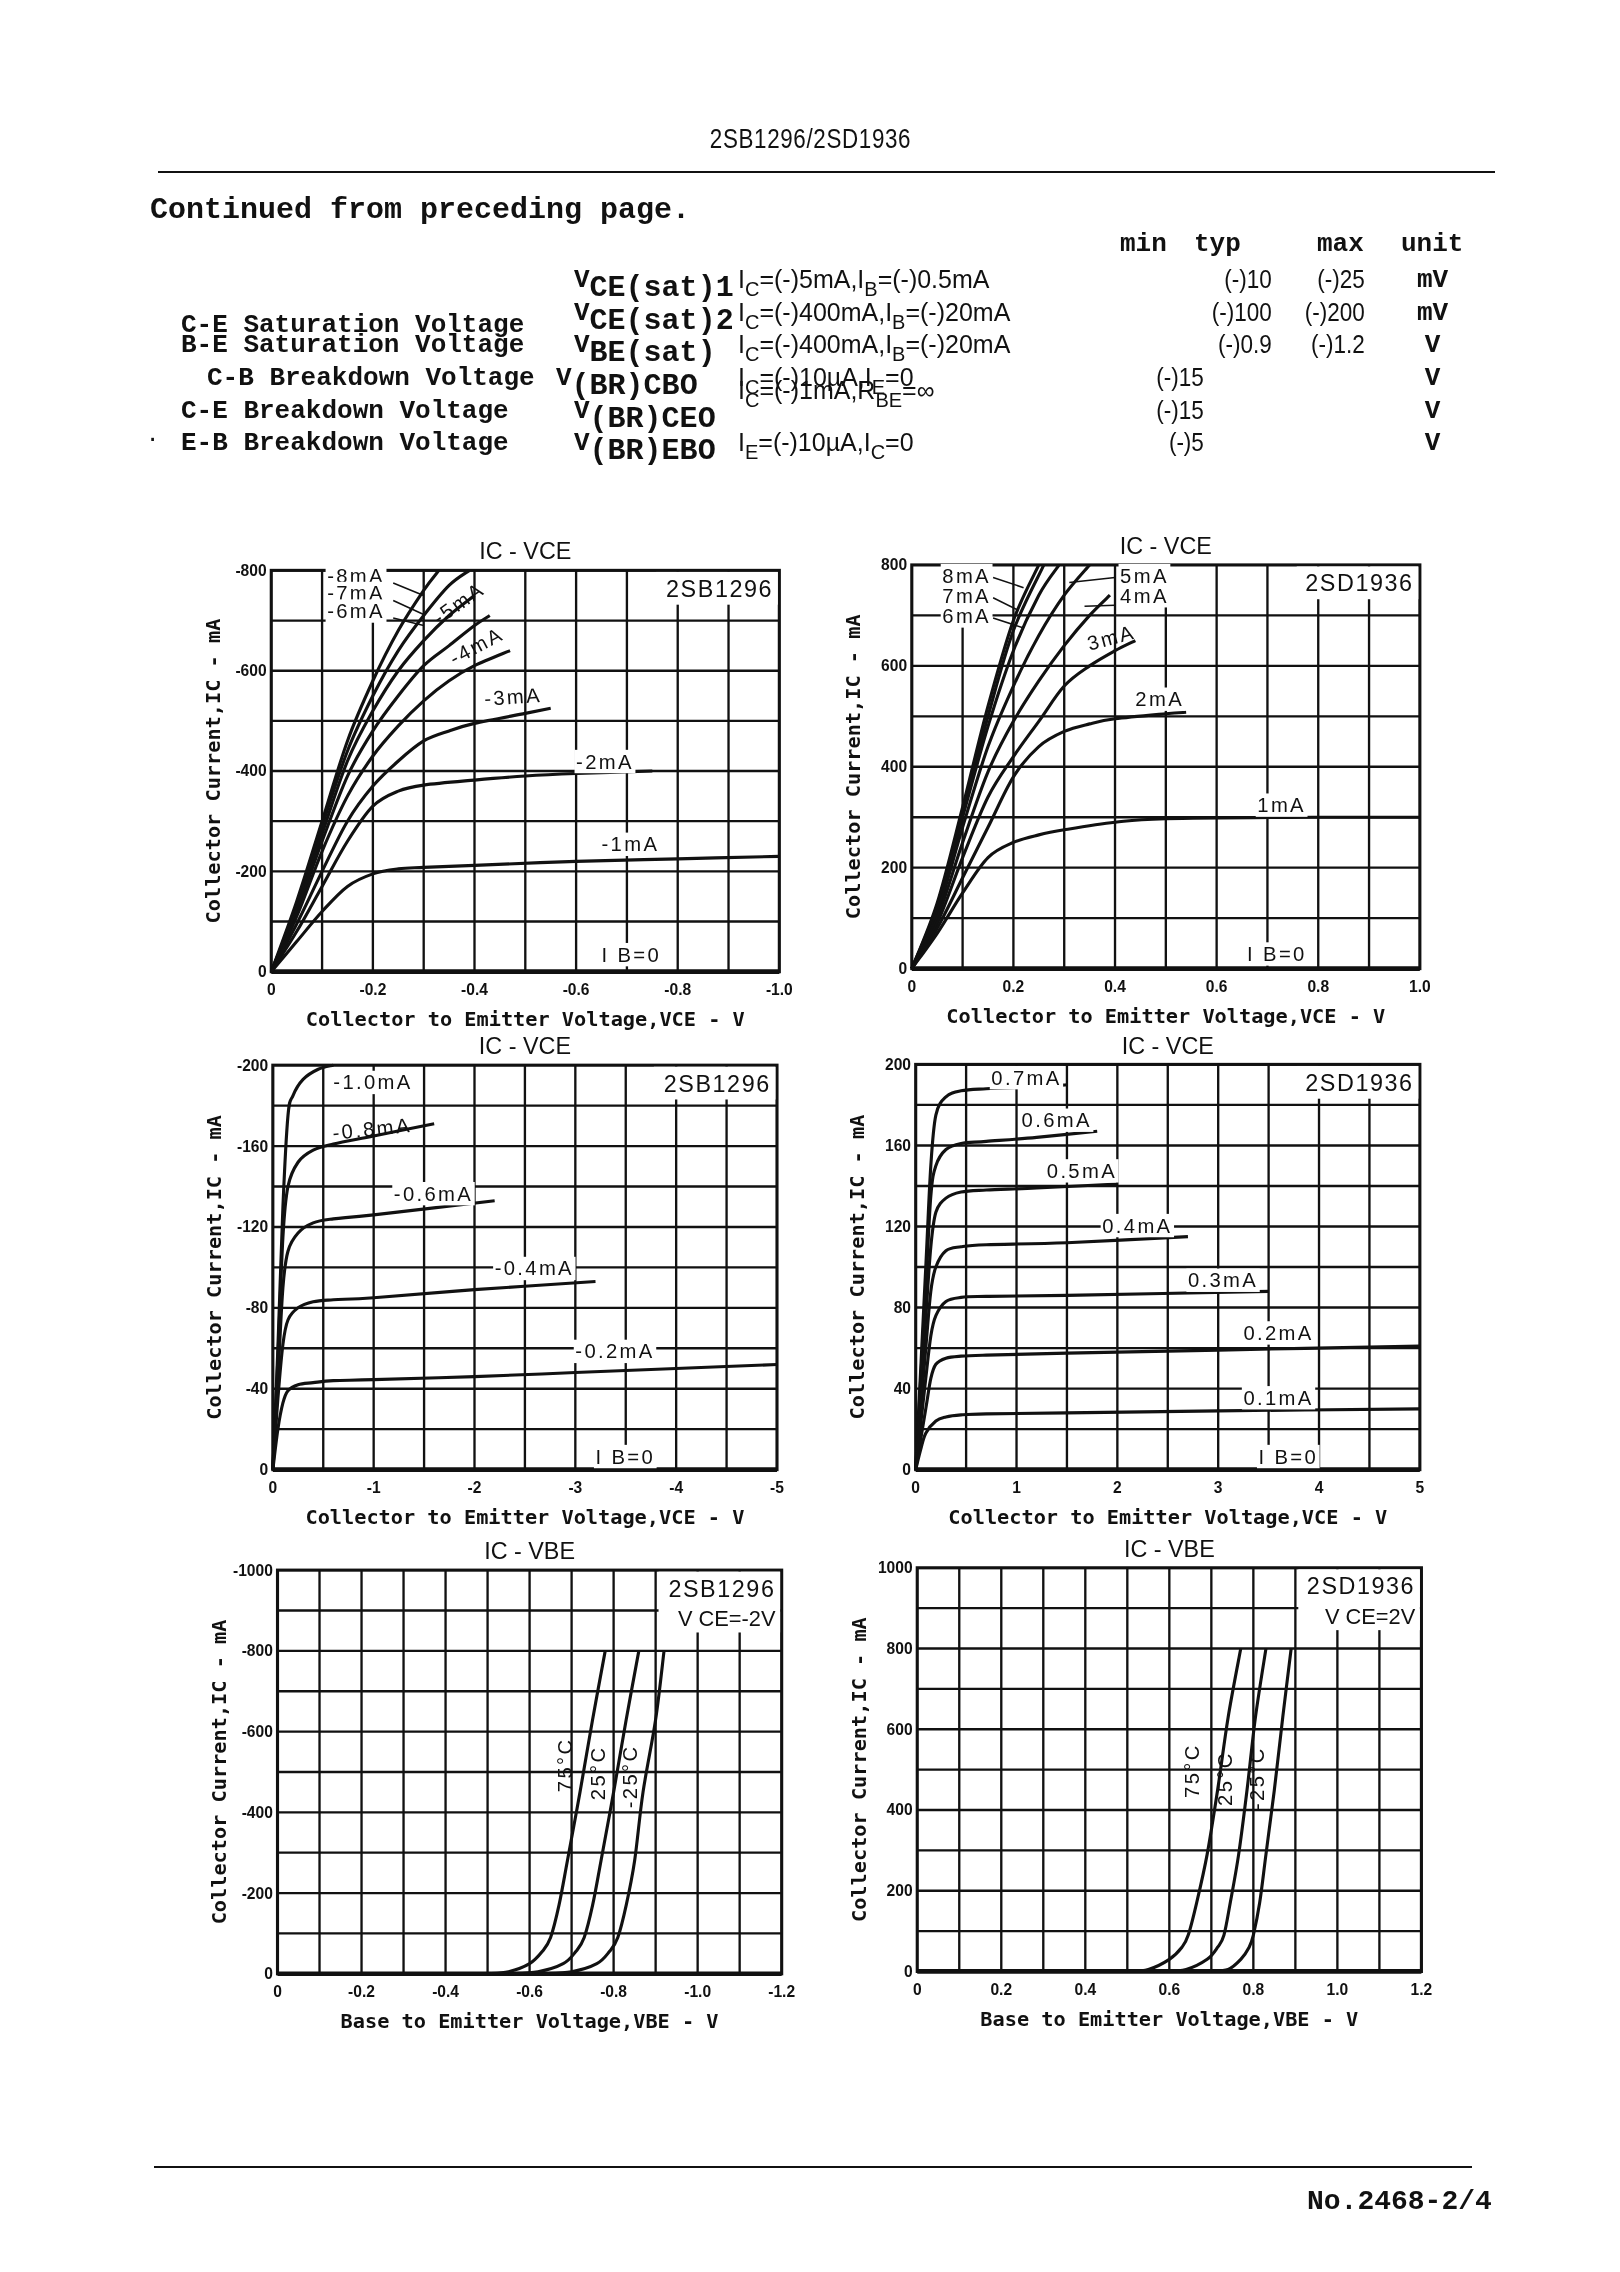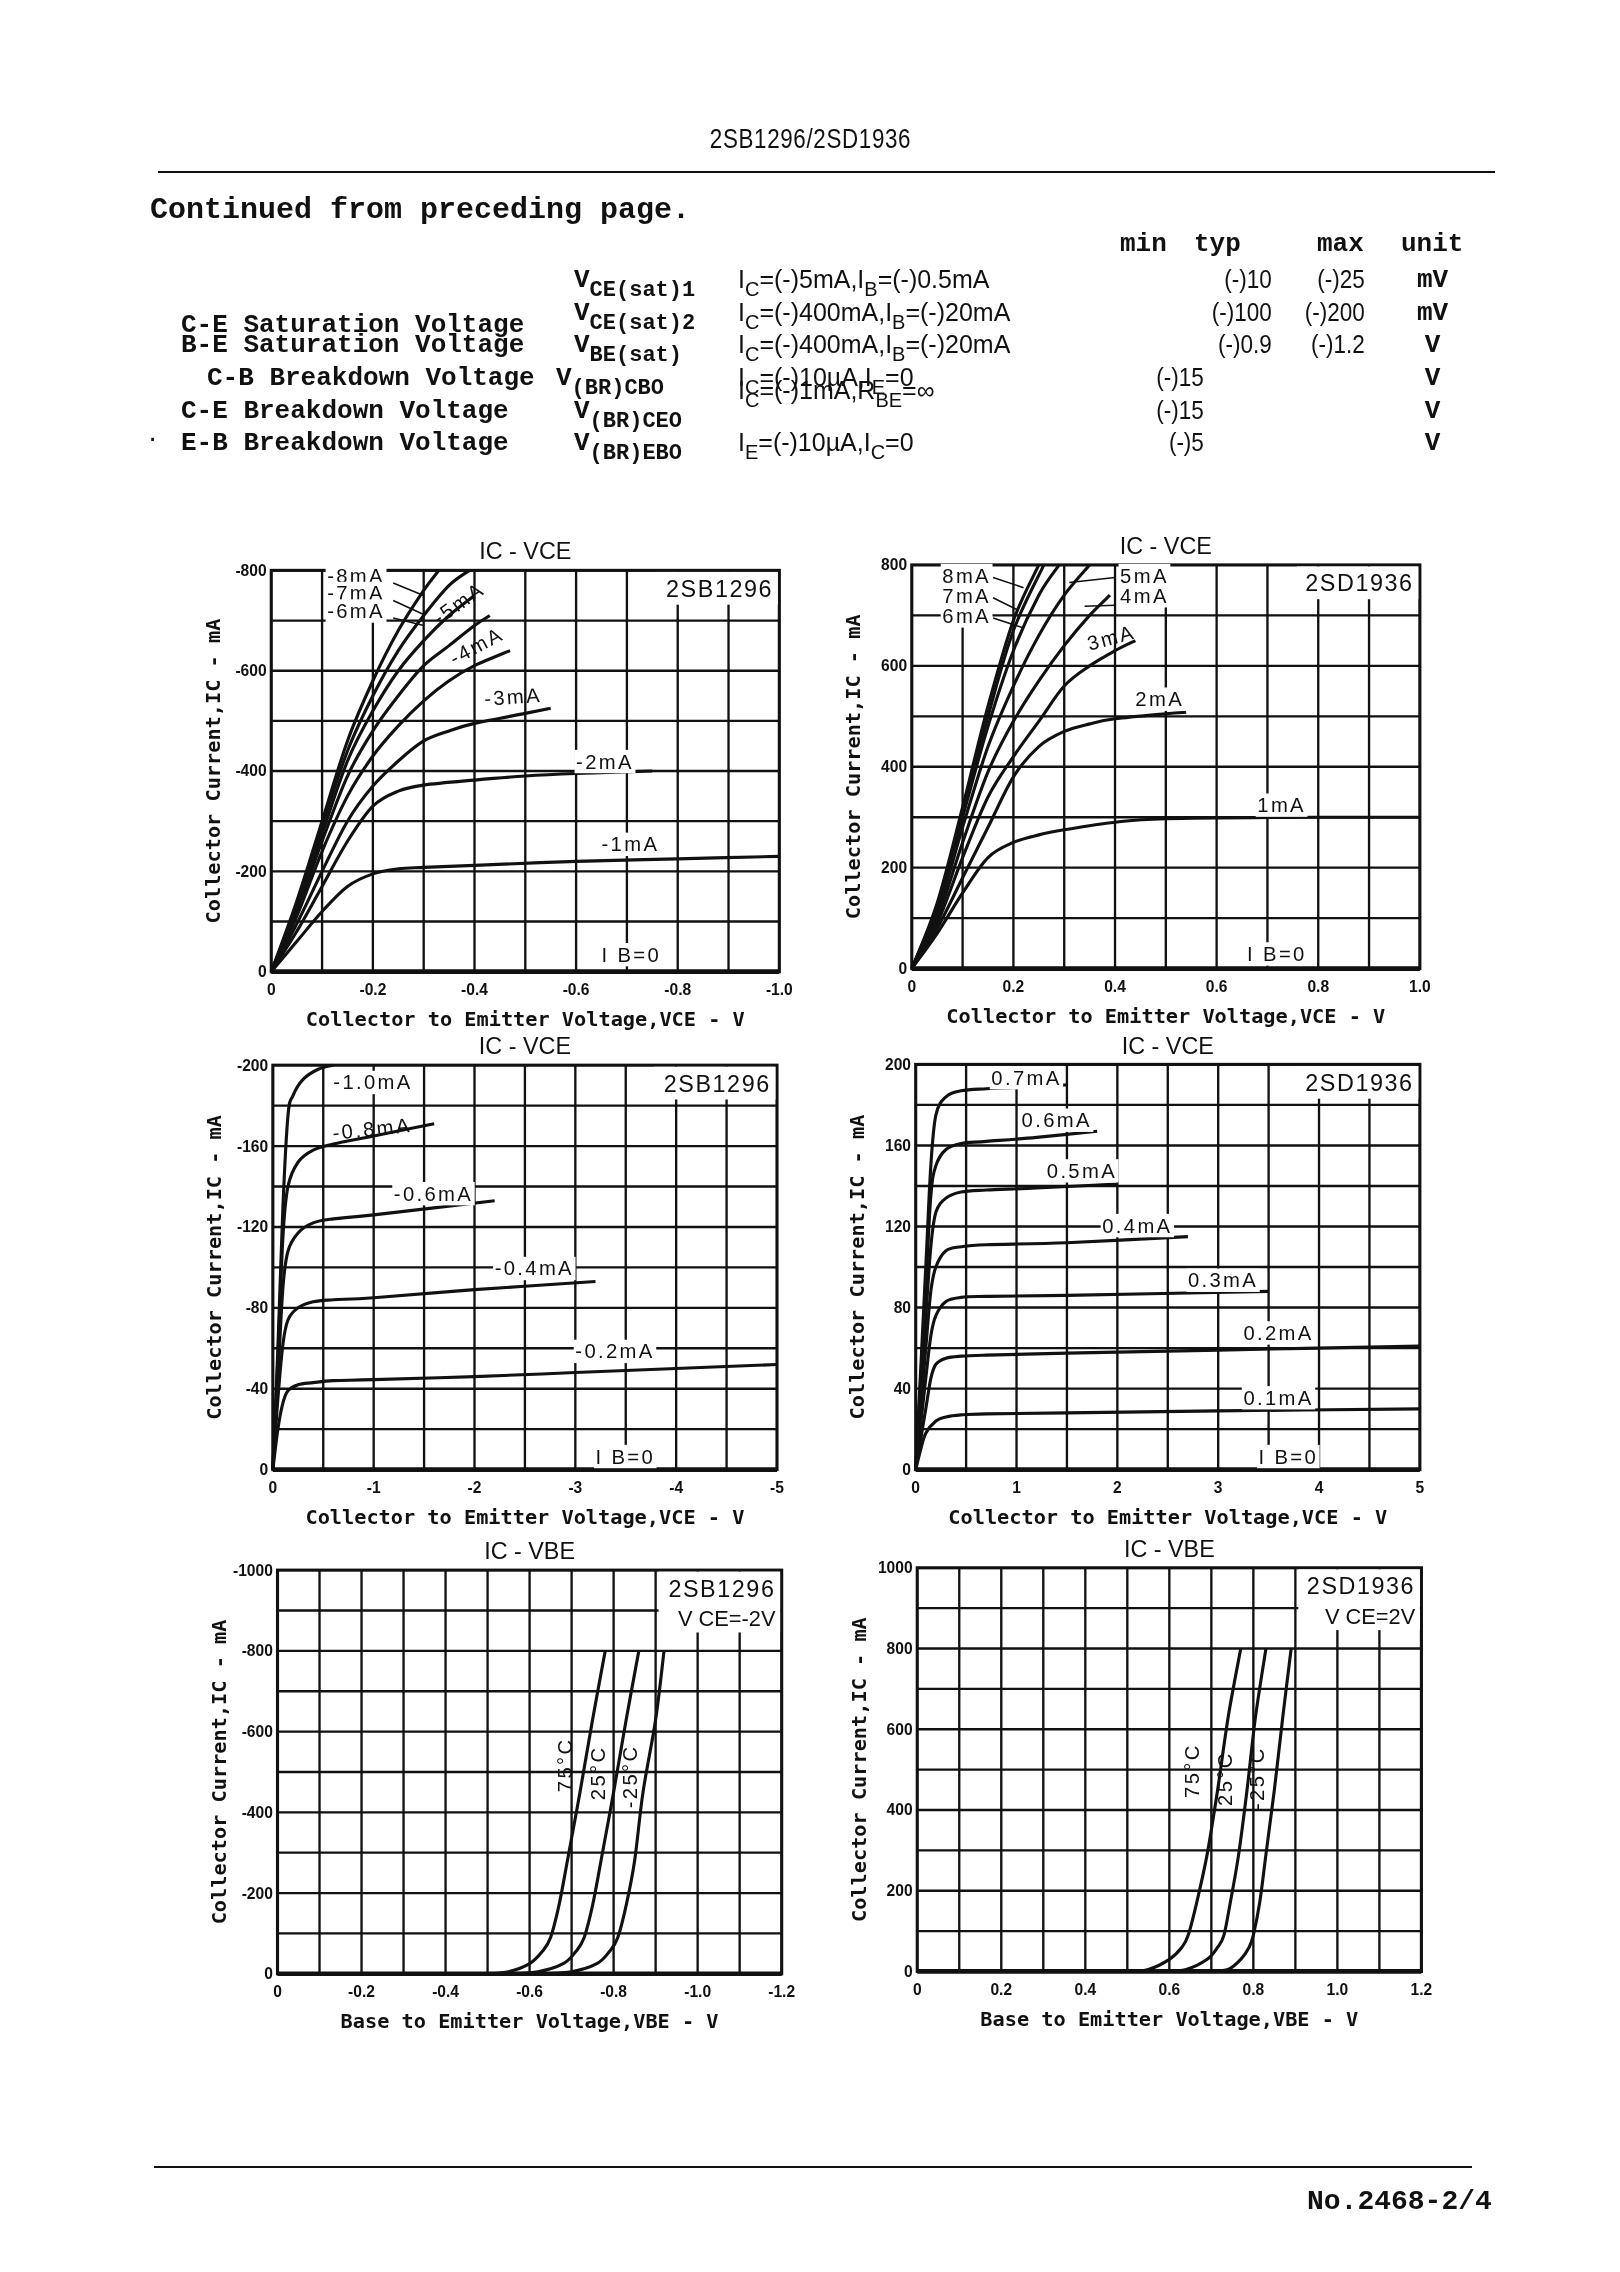--- a/index.html
+++ b/index.html
@@ -2,21 +2,21 @@
 <html style="font-size:12.5px"><head>
 <meta charset="utf-8">
 <style>
   html,body{margin:0;padding:0;background:#fff;}
   body{width:1621px;height:2273px;position:relative;overflow:hidden;color:#111;font-family:"DejaVu Sans Mono","Liberation Mono",monospace;}
   .abs{position:absolute;}
   .hdr-title{left:0;width:1621px;top:123px;text-align:center;font-family:"Liberation Sans Narrow","Liberation Sans",sans-serif;font-size:28px;transform:scaleX(0.8);letter-spacing:0.8px;}
   .rule{height:2.3px;background:#111;}
   .cont{left:150px;top:193px;font-size:30px;font-weight:bold;font-family:"Liberation Mono","DejaVu Sans Mono",monospace;}
   .tbl{font-family:"Liberation Mono","DejaVu Sans Mono",monospace;font-size:26px;font-weight:bold;white-space:nowrap;}
-  .tbl sub{font-size:22px;vertical-align:-9.3px;font-weight:bold;}
+  .tbl sub{font-size:30px;vertical-align:-9.3px;font-weight:bold;}
   .cell{position:absolute;}
   .num{font-family:"Liberation Sans",sans-serif;font-weight:normal;font-size:25px;transform:scaleX(0.9);transform-origin:right;}
   .cond{font-family:"Liberation Sans",sans-serif;font-weight:normal;font-size:25px;}
   .cond sub{font-size:20px;font-weight:normal;vertical-align:-7.8px;}
   svg.chart{position:absolute;left:0;top:0;overflow:visible;}
   .footer-no{left:1307px;top:2186px;font-size:28px;font-weight:bold;font-family:"Liberation Mono","DejaVu Sans Mono",monospace;}
   .bullet{left:146px;top:427px;font-size:22px;}
 </style>
 </head>
 <body>

